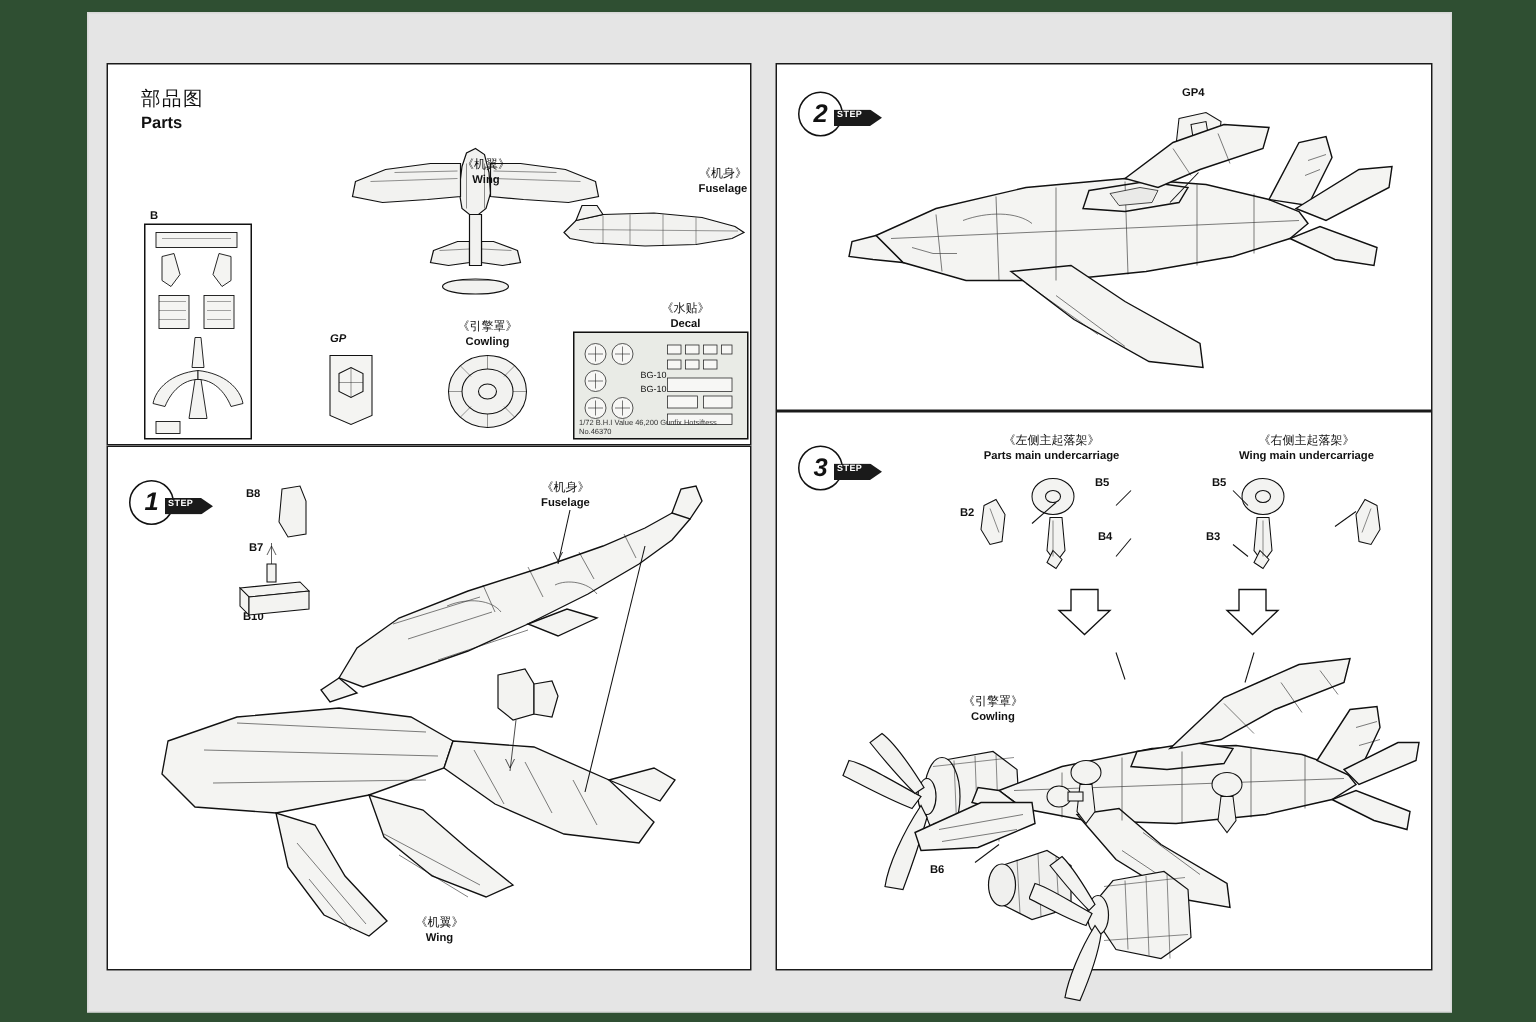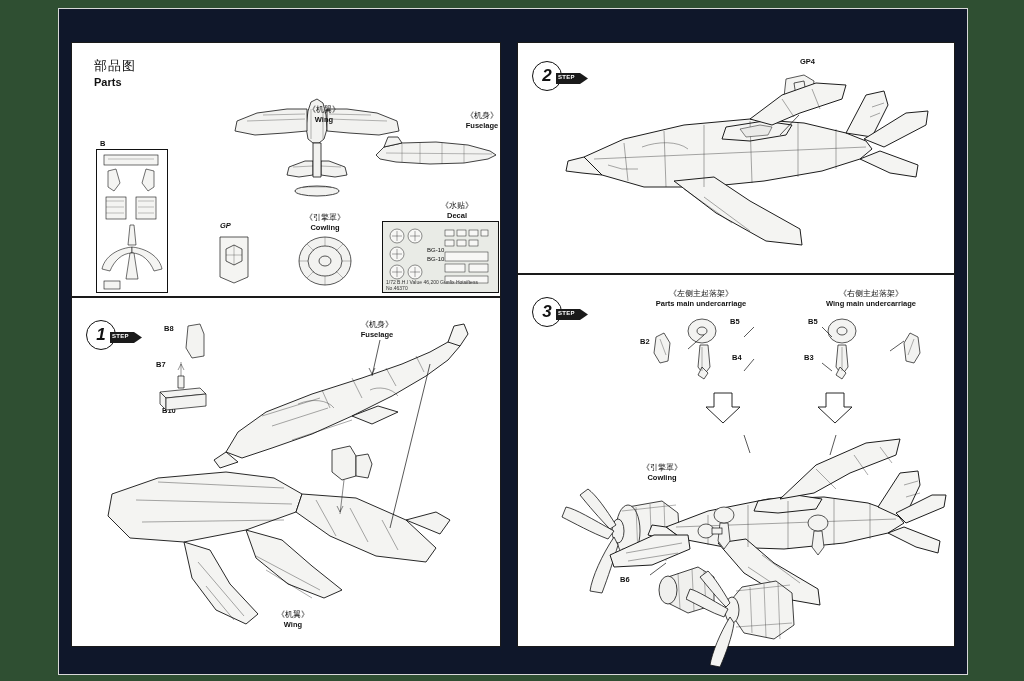--- a/index.html
+++ b/index.html
@@ -6,21 +6,21 @@
   body{
     width:1024px;height:681px;
     background:#2f4f32;
     font-family:"Liberation Sans", sans-serif;
     overflow:hidden;
   }
   .sheet{
     position:absolute;
     left:58px;top:8px;
     width:908px;height:665px;
-    background:#0f172a;
+    background:#e5e5e5;
     border:1px solid #d8d8d8;
   }
   .panel{
     position:absolute;
     border:1px solid #1a1a1a;
     background:#ffffff;
     box-sizing:border-box;
   }
   
   #panel-parts{left:12px;top:33px;width:430px;height:255px;}
@@ -207,21 +207,21 @@
 
   <div class="panel" id="panel-step1">
     <div class="step-badge" style="left:14px;top:22px;">
       <div class="circ"></div>
       <div class="tag"></div>
       <div class="tagtext">STEP</div>
       <div class="num">1</div>
     </div>
 
     <div class="lbl" style="left:92px;top:26px;">B8</div>
-    <div class="lbl" style="left:84px;top:62px;">B7</div>
+    <div class="lbl" style="left:94px;top:62px;">B7</div>
     <div class="lbl" style="left:90px;top:108px;">B10</div>
 
     <svg width="110" height="110" style="position:absolute;left:80px;top:22px;">
       <g fill="#f3f3f1" stroke="#111" stroke-width="0.7">
         <path d="M36 6 L48 4 L52 14 L52 36 L40 38 L34 28 Z"></path>
         <path d="M26 56 L32 56 L32 68 L26 68 Z"></path>
         <path d="M8 72 L48 68 L54 74 L14 78 Z"></path>
         <path d="M8 72 L8 84 L14 90 L14 78 Z"></path>
         <path d="M14 78 L54 74 L54 86 L14 90 Z"></path>
       </g>
@@ -292,21 +292,21 @@
   </div>
 
   <div class="panel" id="panel-step2">
     <div class="step-badge" style="left:14px;top:18px;">
       <div class="circ"></div>
       <div class="tag"></div>
       <div class="tagtext">STEP</div>
       <div class="num">2</div>
     </div>
 
-    <div class="lbl" style="left:282px;top:14px;text-align:right;">GP4</div>
+    <div class="lbl" style="left:270px;top:14px;text-align:right;">GP4</div>
     <svg width="46" height="40" style="position:absolute;left:258px;top:26px;">
       <g fill="#f3f3f1" stroke="#111" stroke-width="0.7">
         <path d="M10 10 L28 6 L38 12 L36 30 L20 34 L8 28 Z"></path>
         <path d="M18 14 L28 12 L30 24 L20 27 Z"></path>
       </g>
       <g stroke="#111" stroke-width="0.5" fill="none">
         <path d="M23 34 L23 46"></path>
       </g>
     </svg>
 

